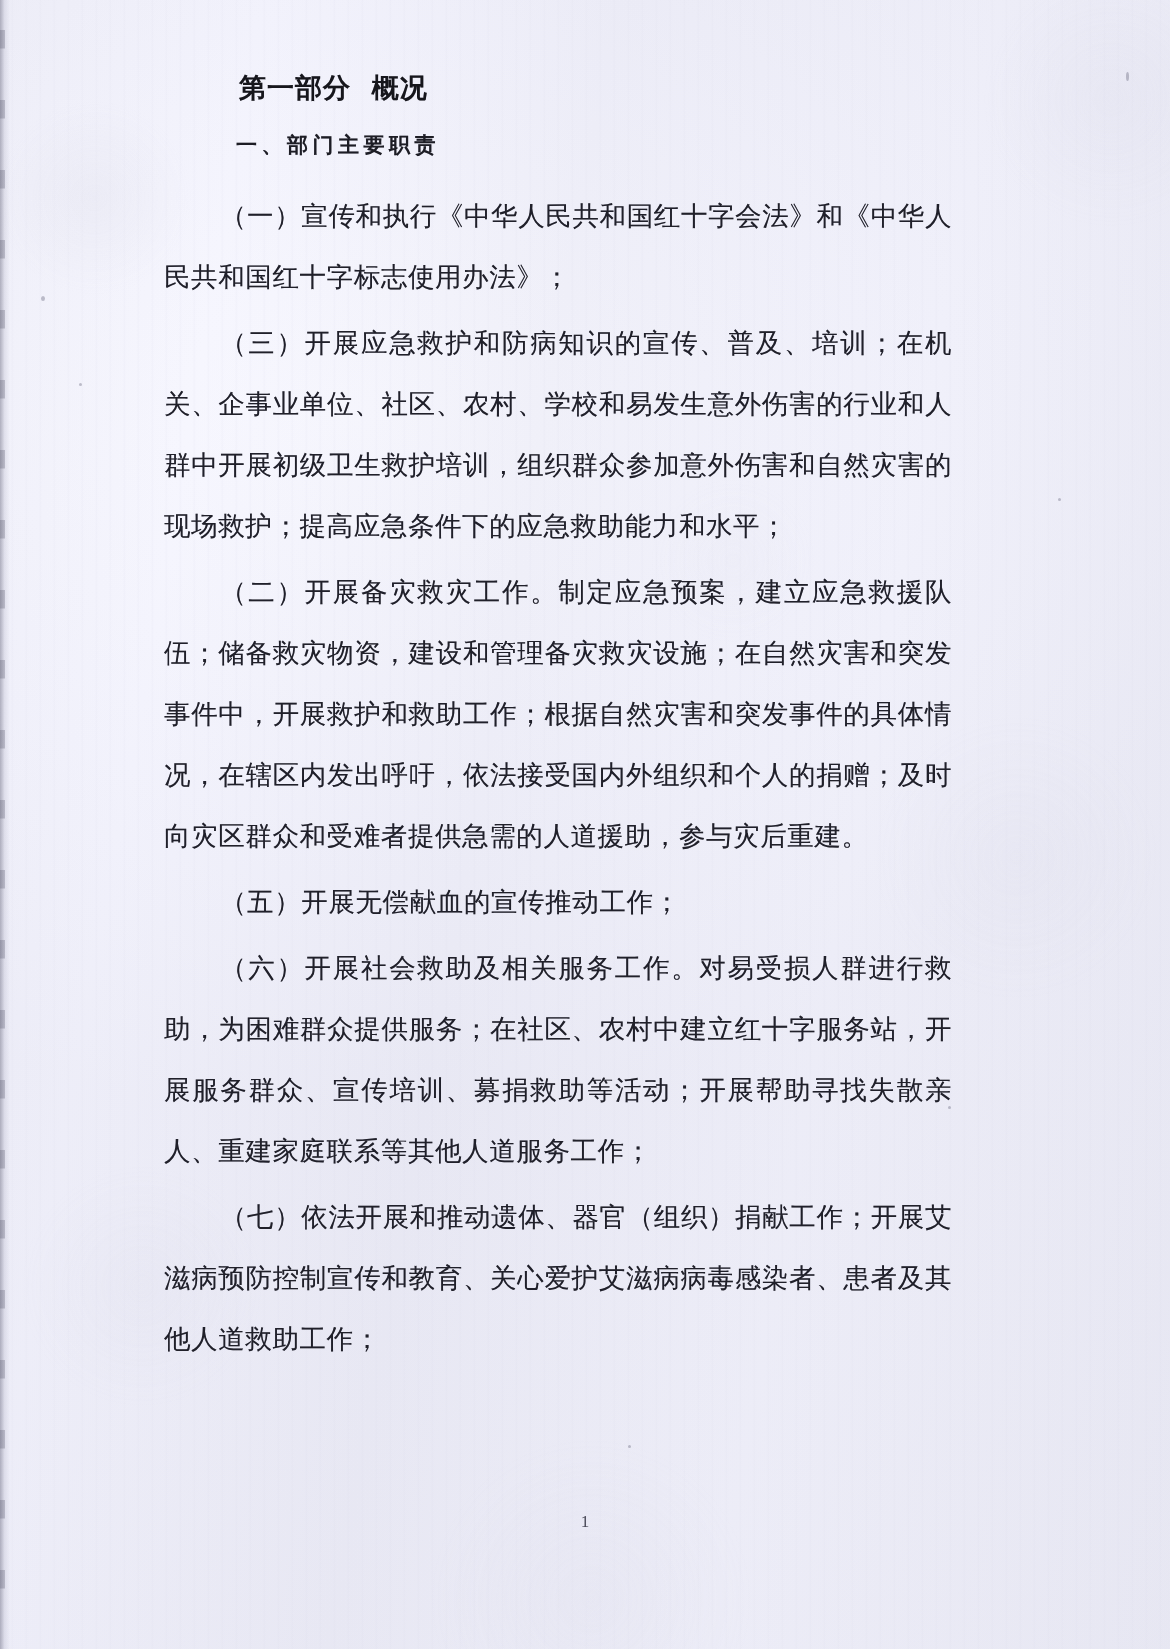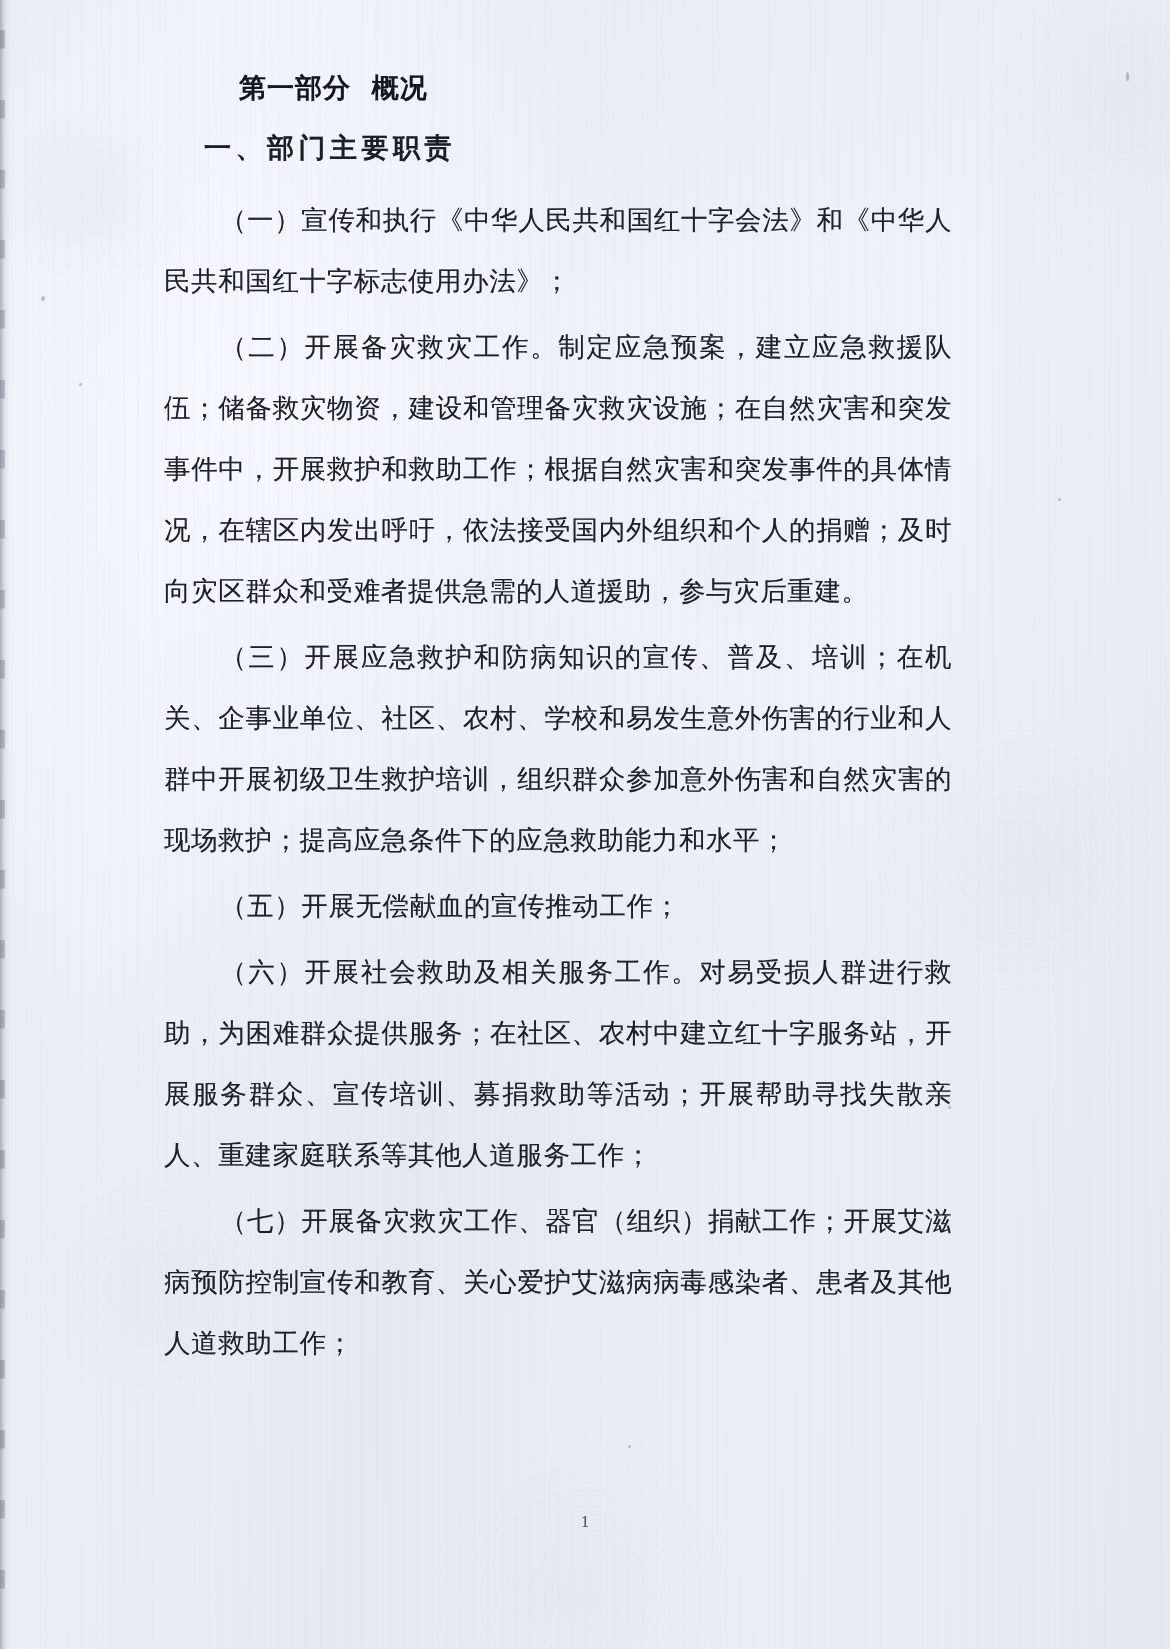--- a/index.html
+++ b/index.html
@@ -104,30 +104,30 @@
     font-size: 27px;
     line-height: 1.0;
     color: #16161c;
     letter-spacing: 1px;
     margin: 0 0 34px 75px;
     white-space: pre;
   }
 
   .doc-subheading {
     font-family: "Liberation Serif", "DejaVu Serif", serif;
-    font-size: 27px;
+    font-size: 21px;
     line-height: 1.0;
     color: #1d1d25;
     letter-spacing: 4.5px;
-    margin: 0 0 30px 40px;
+    margin: 0 0 30px 72px;
     white-space: pre;
   }
 
   .doc-para {
-    font-family: Liberation Mono, monospace;
+    font-family: Liberation Sans, sans-serif;
     font-size: 26.5px;
     line-height: 61px;
     color: #20202a;
     letter-spacing: 0.6px;
     margin: 0 12px 5px 0;
     text-align: justify;
     text-justify: inter-character;
     text-indent: 56px;
     word-break: break-all;
   }
@@ -166,23 +166,23 @@
   <div class="speck" style="left:1126px;top:72px;   width:3px;  height:9px;"></div>
   <div class="speck" style="left:628px; top:1445px; width:3px;  height:3px;"></div>
 
   <div class="doc-body">
 
     <h1 class="doc-heading">第一部分  概况</h1>
 
     <h2 class="doc-subheading">一、部门主要职责</h2>
 
     <p class="doc-para">（一）宣传和执行《中华人民共和国红十字会法》和《中华人民共和国红十字标志使用办法》；</p>
+    <p class="doc-para">（三）开展应急救护和防病知识的宣传、普及、培训；在机关、企事业单位、社区、农村、学校和易发生意外伤害的行业和人群中开展初级卫生救护培训，组织群众参加意外伤害和自然灾害的现场救护；提高应急条件下的应急救助能力和水平；</p>
     <p class="doc-para">（二）开展备灾救灾工作。制定应急预案，建立应急救援队伍；储备救灾物资，建设和管理备灾救灾设施；在自然灾害和突发事件中，开展救护和救助工作；根据自然灾害和突发事件的具体情况，在辖区内发出呼吁，依法接受国内外组织和个人的捐赠；及时向灾区群众和受难者提供急需的人道援助，参与灾后重建。</p>
-    <p class="doc-para">（三）开展应急救护和防病知识的宣传、普及、培训；在机关、企事业单位、社区、农村、学校和易发生意外伤害的行业和人群中开展初级卫生救护培训，组织群众参加意外伤害和自然灾害的现场救护；提高应急条件下的应急救助能力和水平；</p>
     <p class="doc-para">（五）开展无偿献血的宣传推动工作；</p>
     <p class="doc-para">（六）开展社会救助及相关服务工作。对易受损人群进行救助，为困难群众提供服务；在社区、农村中建立红十字服务站，开展服务群众、宣传培训、募捐救助等活动；开展帮助寻找失散亲人、重建家庭联系等其他人道服务工作；</p>
-    <p class="doc-para">（七）开展备灾救灾工作、器官（组织）捐献工作；开展艾滋病预防控制宣传和教育、关心爱护艾滋病病毒感染者、患者及其他人道救助工作；</p>
+    <p class="doc-para">（七）依法开展和推动遗体、器官（组织）捐献工作；开展艾滋病预防控制宣传和教育、关心爱护艾滋病病毒感染者、患者及其他人道救助工作；</p>
 
   </div>
 
   <div class="page-number">1</div>
 
 </div>
 
 </body></html>

